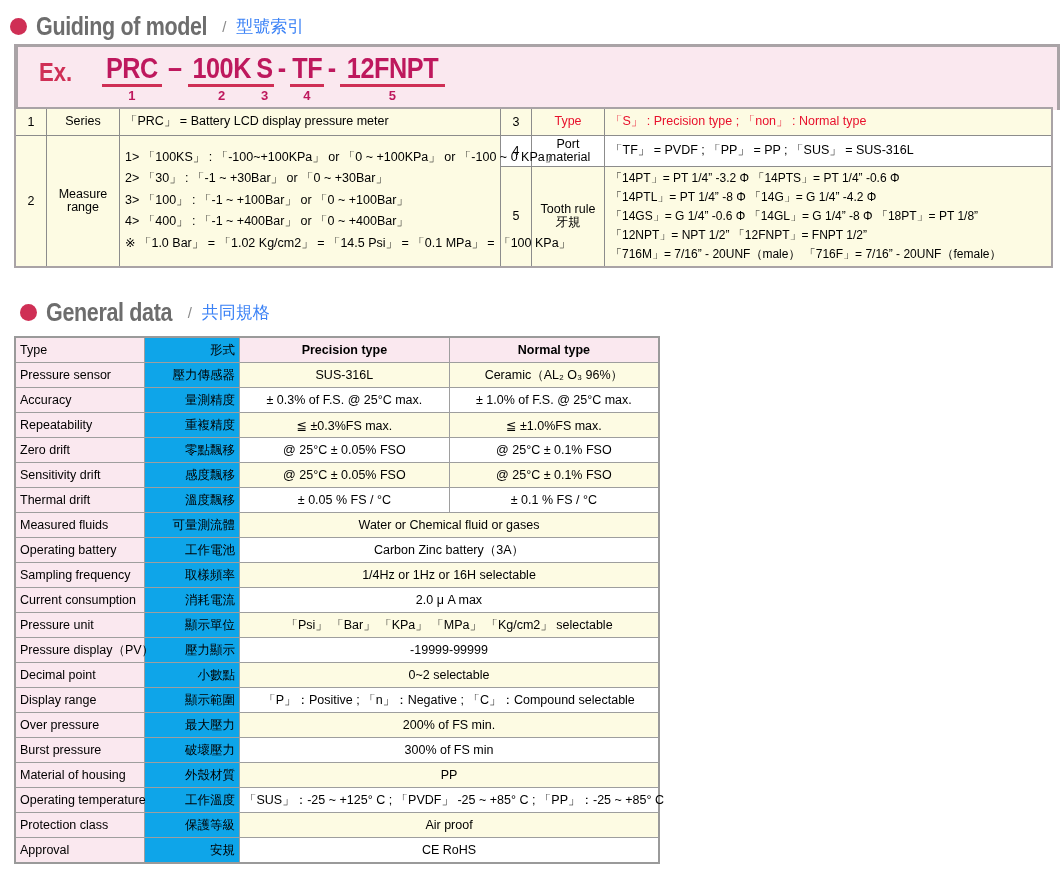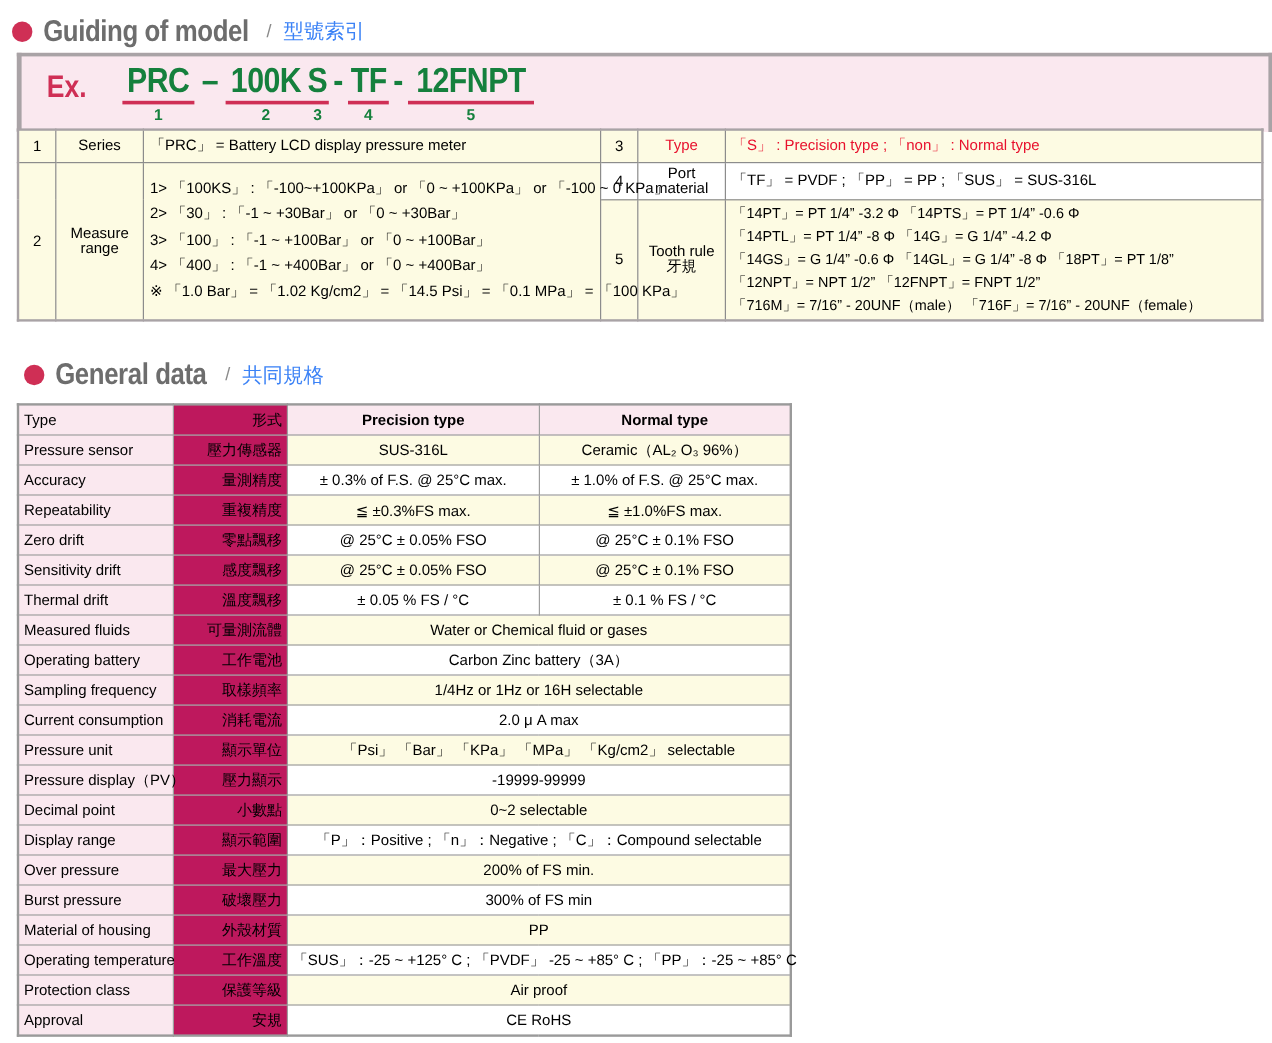--- a/index.html
+++ b/index.html
@@ -23,21 +23,21 @@
   
   .ex-box{
     background:#fae8ef;border-left:4px solid #a9a3a6;border-right:3px solid #a9a3a6;
     border-top:3px solid #a9a3a6;
     height:63px;width:1039px;margin-left:14px;position:relative;
   }
   .ex-label{
     position:absolute;left:21px;top:10px;color:#cf2f55;font-weight:bold;font-size:26px;
     transform:scaleX(.85);transform-origin:left center;
   }
-  .ex-model{position:absolute;left:84px;top:6px;display:flex;align-items:flex-end;color:#15803d;justify-content:center;}
+  .ex-model{position:absolute;left:84px;top:6px;display:flex;align-items:flex-end;color:#be185d;justify-content:center;}
   .tok{display:flex;flex-direction:column;align-items:center;}
   .tok .t{
     font-size:29px;font-weight:bold;line-height:30px;letter-spacing:-0.5px;
     transform:scaleX(.87);transform-origin:center bottom;white-space:nowrap;
   }
   .tok .u{border-top:3px solid #cf2f55;width:100%;margin-top:1px;}
   .tok .n{font-size:13px;font-weight:bold;line-height:15px;margin-top:1px;}
   .plain{font-size:29px;font-weight:bold;line-height:30px;padding:0 3px;
          transform:scaleX(.87);align-self:flex-start;}
   .plain.dash{padding:0 5px;}
@@ -52,21 +52,21 @@
   .c-val{background:#fdfbe3;}
   .wht{background:#ffffff;}
   .red{color:#e8112d;}
   .ln{line-height:21.5px;white-space:nowrap;}
   .ln2{line-height:19px;white-space:nowrap;font-size:12px;}
 
   
   .gen{width:646px;margin-left:14px;table-layout:fixed;border:2px solid #9a9a9a;}
   .gen td{border:1px solid #9e9e9e;font-size:12.5px;padding:1px 4px;height:22px;}
   .g-en{width:120px;background:#fae8ef;text-align:left;white-space:nowrap;}
-  .g-cn{width:86px;background:#be185d;text-align:right;white-space:nowrap;}
+  .g-cn{width:86px;background:#0ea5e9;text-align:right;white-space:nowrap;}
   .g-v{text-align:center;white-space:nowrap;}
   .cream{background:#fdfbe3;}
   .white{background:#ffffff;}
   .pinkh{background:#fae8ef;font-size:17px;font-weight:bold;text-align:center;}
   .hdr-en{font-size:12.5px;font-weight:normal;}
   .small{font-size:12px;margin-top:19px;}
 </style>
 </head>
 <body>
 

